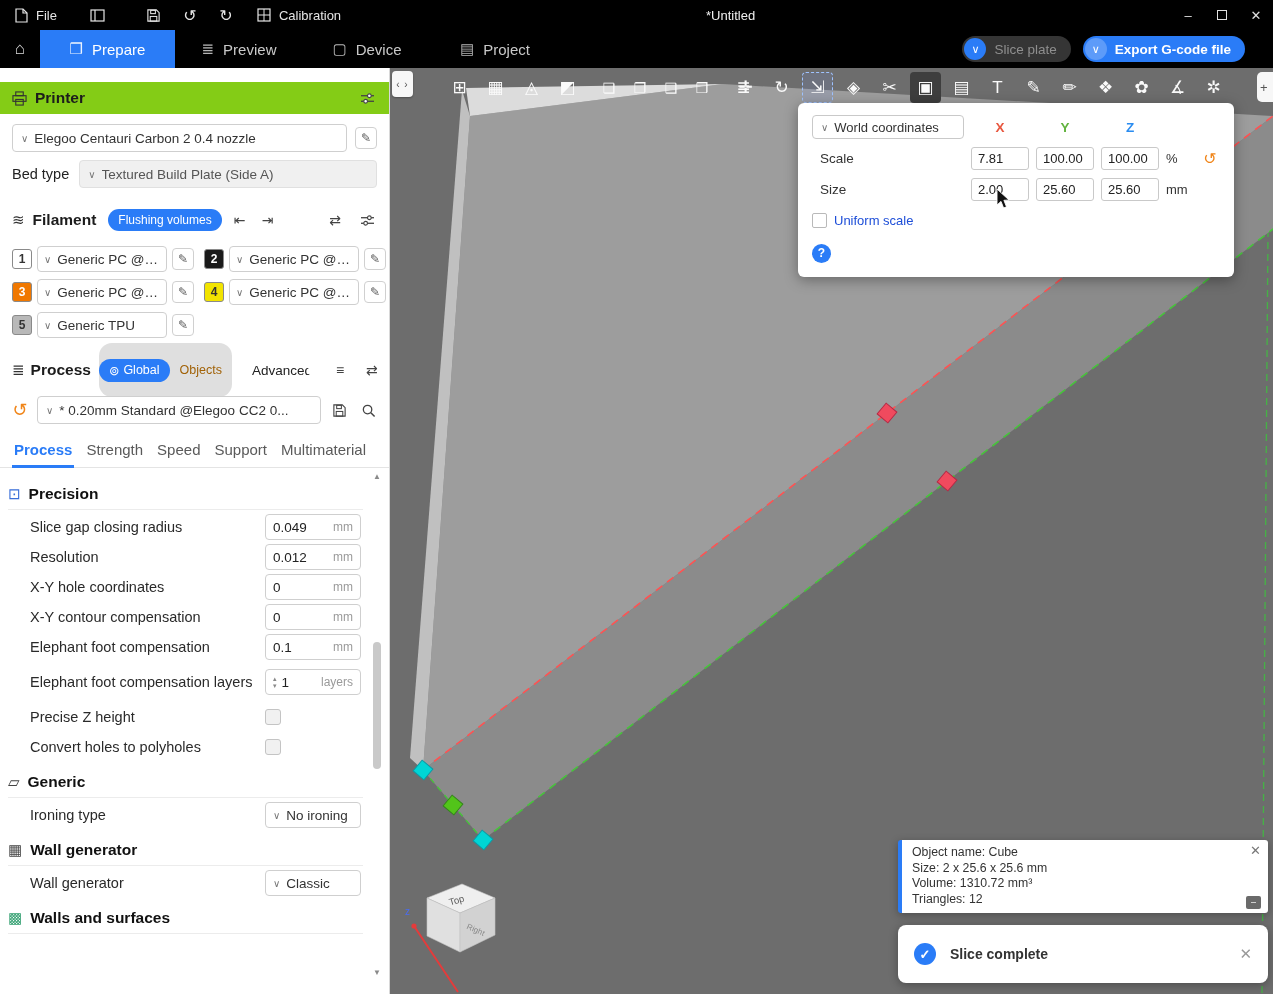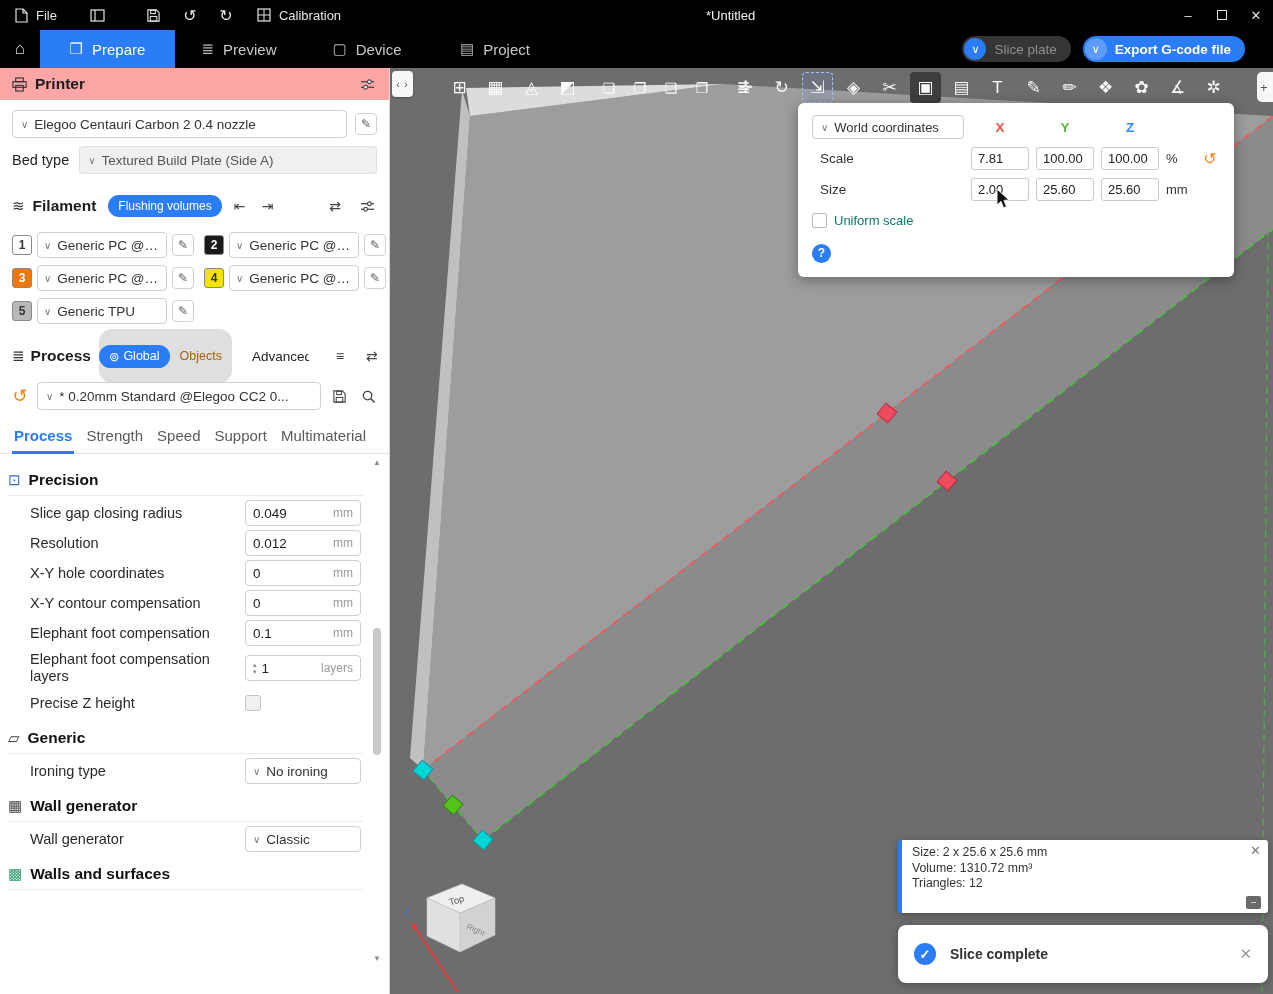--- a/index.html
+++ b/index.html
@@ -31,21 +31,21 @@
   .slice-btn .pill-chev{background:#2a7cf7}
   .slice-btn .pill-label{color:#8f8f8f}
   .export-btn{background:#2a7cf7;margin-right:28px}
   .export-btn .pill-chev{background:#5d9bf9}
   .export-btn .pill-label{color:#fff;font-weight:bold}
 
   
   .sidebar{position:absolute;left:0;top:68px;width:390px;height:926px;background:#fff;border-right:1px solid #d8d8d8;z-index:30;overflow:hidden}
   .sec-head{display:flex;align-items:center;gap:8px;height:32px;padding:0 12px;font-size:15.5px;font-weight:bold;color:#1c1c1c}
   .sec-head .s-ico{font-size:15px;color:#333;font-weight:normal;display:inline-flex}
-  .printer-head{background:#fca5a5;}
+  .printer-head{background:#84cc16;margin-top:14px}
   .head-right{margin-left:auto;display:flex;align-items:center;gap:12px}
   .mini-ico{display:inline-flex;align-items:center;justify-content:center;width:20px;height:20px;color:#444;font-size:14px;font-weight:normal}
   .select{display:flex;align-items:center;gap:6px;border:1px solid #cfcfcf;border-radius:4px;height:28px;padding:0 8px;background:#fff;font-size:13.5px;color:#333;overflow:hidden;white-space:nowrap}
   .select .chev{color:#777;font-size:10px;flex:none}
   .select .sel-val{overflow:hidden;text-overflow:ellipsis;white-space:nowrap}
   .select.gray{background:#f0f0f0;border-color:#e0e0e0;color:#555}
   .edit-btn{flex:none;width:22px;height:22px;border:1px solid #d0d0d0;border-radius:4px;display:flex;align-items:center;justify-content:center;color:#555;font-size:12px;background:#fff}
   .printer-row{display:flex;align-items:center;gap:8px;margin:10px 12px 0 12px}
   .printer-row .select{flex:1}
   .bed-row{display:flex;align-items:center;gap:10px;margin:8px 12px 0 12px}
@@ -76,21 +76,21 @@
   .ptabs{display:flex;gap:10px;padding:0 12px;margin-top:10px;border-bottom:1px solid #e4e4e4}
   .ptab{padding:7px 2px;font-size:15px;color:#5a5a5a}
   .ptab.active{color:#2a7cf7;font-weight:bold;border-bottom:3px solid #2a7cf7;margin-bottom:-1px}
 
   .settings{position:relative;height:514px;overflow:hidden;padding-top:6px}
   .shead{display:flex;align-items:center;gap:8px;height:32px;margin:4px 26px 2px 8px;border-bottom:1px solid #ececec;font-weight:bold;font-size:15.5px;color:#111}
   .shead .s-ico{font-weight:normal;font-size:15px;color:#3a6fd8}
   .shead .s-ico.green{color:#2f9e6e}
   .srow{display:flex;align-items:center;min-height:30px;padding:0 28px 0 30px}
   .slabel{flex:1;font-size:14.5px;color:#2a2a2a;padding-right:6px;line-height:17px}
-  .ctrl{flex:none;width:116px;display:flex}
+  .ctrl{flex:none;width:96px;display:flex}
   .input{display:flex;align-items:center;border:1px solid #cfcfcf;border-radius:4px;height:26px;width:116px;padding:0 7px;background:#fff}
   .input .val{flex:1;font-size:13.5px;color:#222}
   .input .unit{font-size:12px;color:#9a9a9a}
   .cb{width:16px;height:16px;border:1px solid #c4c4c4;border-radius:3px;background:#f1f1f1}
   .spin{display:flex;flex-direction:column;justify-content:center;margin-right:5px;color:#888;font-size:7px;line-height:7px}
   .sel-ctrl{display:flex;align-items:center;gap:6px;border:1px solid #cfcfcf;border-radius:4px;height:26px;width:116px;padding:0 7px;background:#fff;font-size:13.5px;color:#333}
   .sel-ctrl .chev{color:#777;font-size:10px}
   .vscroll{position:absolute;right:6px;top:4px;bottom:2px;width:12px;display:flex;flex-direction:column;align-items:center}
   .vs-arrow{color:#8a8a8a;font-size:8px;height:12px}
   .vs-track{flex:1;width:8px;position:relative}
@@ -112,21 +112,21 @@
 
   
   .gizmo-panel{position:absolute;left:408px;top:35px;width:436px;height:174px;background:#fff;border-radius:6px;box-shadow:0 3px 14px rgba(0,0,0,.35);z-index:10;padding:12px 14px;display:grid;grid-template-columns:152px 58px 58px 58px 26px 22px;grid-auto-rows:24px;gap:7px;align-items:center}
   .gz-select{display:flex;align-items:center;gap:6px;border:1px solid #c9c9c9;border-radius:4px;height:24px;padding:0 8px;font-size:13px;color:#333}
   .gz-select .chev{color:#777;font-size:10px}
   .axis-lab{text-align:center;font-size:13.5px;font-weight:bold}
   .gz-lab{font-size:13.5px;color:#333;padding-left:8px}
   .gz-input{border:1px solid #c9c9c9;border-radius:3px;height:23px;display:flex;align-items:center;padding:0 6px;font-size:13px;color:#222;background:#fff}
   .gz-unit{font-size:13px;color:#333}
   .gz-reset{color:#f08519;font-size:16px;text-align:center}
-  .gz-uniform{grid-column:1/7;display:flex;align-items:center;gap:7px;font-size:13px;color:#0f766e}
+  .gz-uniform{grid-column:1/7;display:flex;align-items:center;gap:7px;font-size:13px;color:#1d4ed8}
   .gz-cb{width:15px;height:15px;border:1px solid #b9b9b9;border-radius:2px;background:#fff}
   .gz-help-row{grid-column:1/7;display:flex;align-items:center;margin-top:4px}
   .gz-help{width:19px;height:19px;border-radius:50%;background:#2a7cf7;color:#fff;font-size:12px;font-weight:bold;display:flex;align-items:center;justify-content:center}
 
   
   .obj-info{position:absolute;left:508px;top:772px;width:370px;height:73px;background:#fff;border-left:4px solid #2a7cf7;border-radius:3px;box-shadow:0 2px 8px rgba(0,0,0,.3);z-index:10;padding:5px 24px 5px 10px;font-size:12.3px;line-height:15.5px;color:#333}
   .obj-close{position:absolute;right:7px;top:3px;color:#777;font-size:13px}
   .obj-min{position:absolute;right:7px;bottom:4px;width:15px;height:13px;background:#6a6a6a;border-radius:2px;color:#fff;font-size:9px;display:flex;align-items:center;justify-content:center}
   .toast{position:absolute;left:508px;top:857px;width:370px;height:58px;background:#fff;border-radius:8px;box-shadow:0 2px 10px rgba(0,0,0,.3);z-index:10;display:flex;align-items:center}
   .toast-ico{width:22px;height:22px;border-radius:50%;background:#2a7cf7;color:#fff;font-size:13px;font-weight:bold;display:flex;align-items:center;justify-content:center;margin-left:16px}
@@ -430,20 +430,26 @@
               <span class="unit">layers</span>
             </span>
           </span>
       </div>
       <div class="srow">
         <span class="slabel">Precise Z height</span>
         <span class="ctrl">
             <span class="cb"></span>
           </span>
       </div>
+      <div class="srow">
+        <span class="slabel">Convert holes to polyholes</span>
+        <span class="ctrl">
+            <span class="cb"></span>
+          </span>
+      </div>
 
       <div class="shead">
         <span class="s-ico" style="color:#444">▱</span>
         <span>Generic</span>
       </div>
       <div class="srow">
         <span class="slabel">Ironing type</span>
         <span class="ctrl">
             <span class="sel-ctrl">
               <span class="chev">∨</span>
@@ -578,20 +584,21 @@
       <span class="gz-uniform">
         <span class="gz-cb"></span>
         <span>Uniform scale</span>
       </span>
       <span class="gz-help-row">
           <span class="gz-help">?</span>
         </span>
     </div>
 
     <div class="obj-info">
+      <div>Object name: Cube</div>
       <div>Size: 2 x 25.6 x 25.6 mm</div>
       <div>Volume: 1310.72 mm³</div>
       <div>Triangles: 12</div>
       <span class="obj-close">✕</span>
       <span class="obj-min">‒</span>
     </div>
 
     <div class="toast">
       <span class="toast-ico">✓</span>
       <span class="toast-msg">Slice complete</span>

